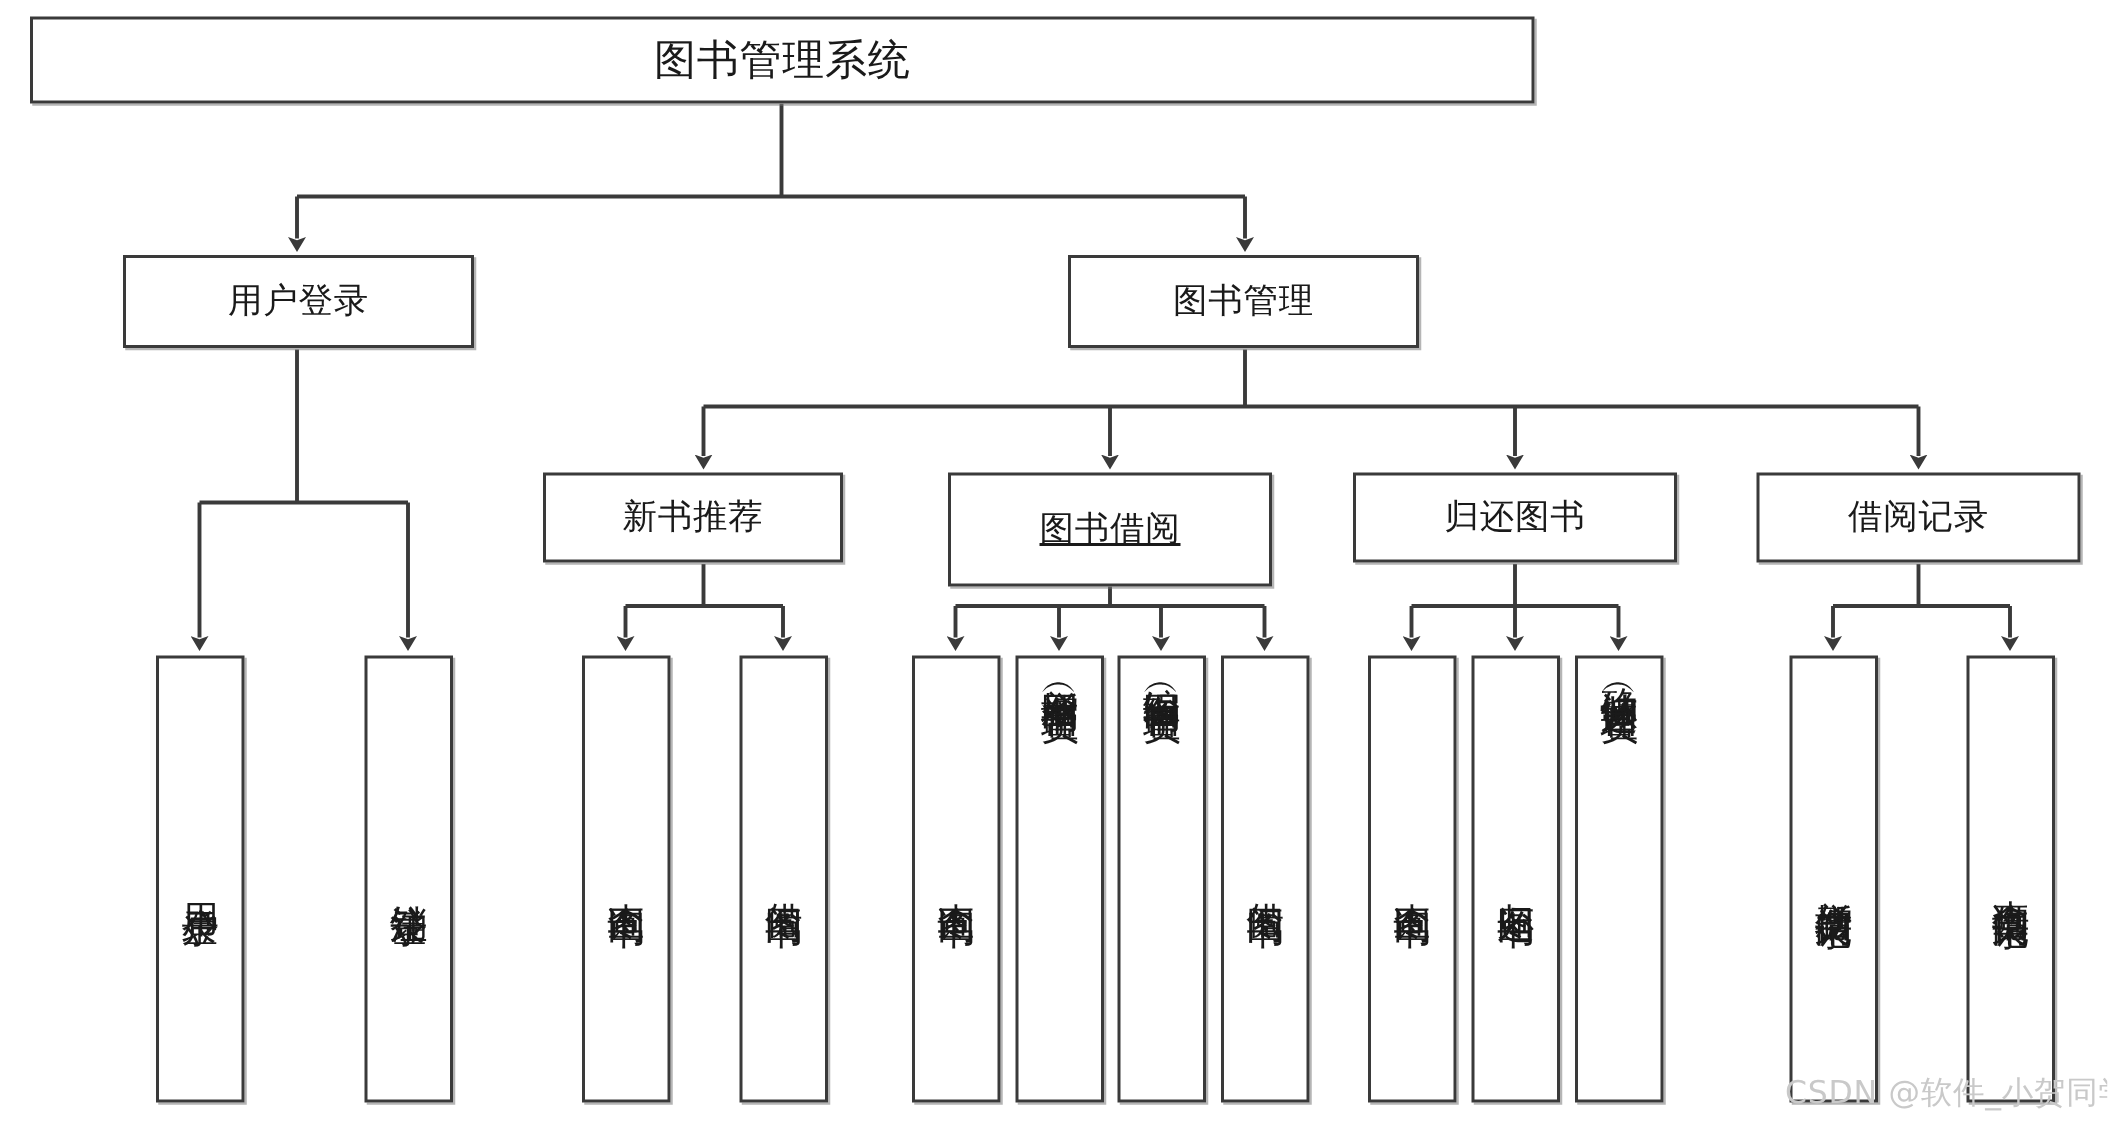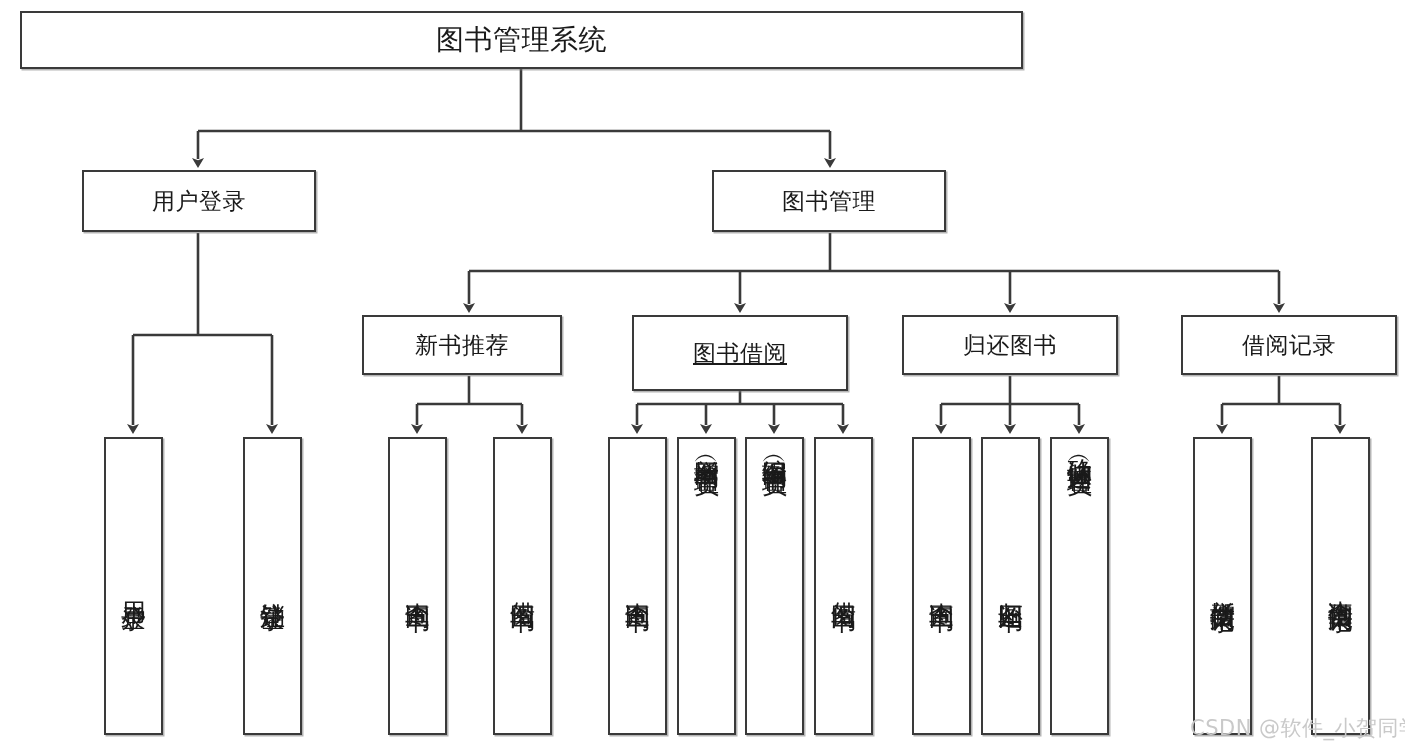--- a/index.html
+++ b/index.html
@@ -152,21 +152,21 @@
 
   <div class="node h" style="left:362px; top:315px; width:200px; height:60px;">
     <span class="lbl">新书推荐</span>
   </div>
   <div class="node h" style="left:632px; top:315px; width:216px; height:76px;text-decoration:underline;">
     <span class="lbl">图书借阅</span>
   </div>
   <div class="node h" style="left:902px; top:315px; width:216px; height:60px;">
     <span class="lbl">归还图书</span>
   </div>
-  <div class="node h" style="left:1171px; top:315px; width:216px; height:60px;margin-left:10px;">
+  <div class="node h" style="left:1171px; top:315px; width:216px; height:60px;">
     <span class="lbl">借阅记录</span>
   </div>
 
   <div class="node v centered" style="left:104px; top:437px; width:59px; height:298px;">
     <span class="lbl">用户登录</span>
   </div>
   <div class="node v centered" style="left:243px; top:437px; width:59px; height:298px;">
     <span class="lbl">注销登录</span>
   </div>
 

